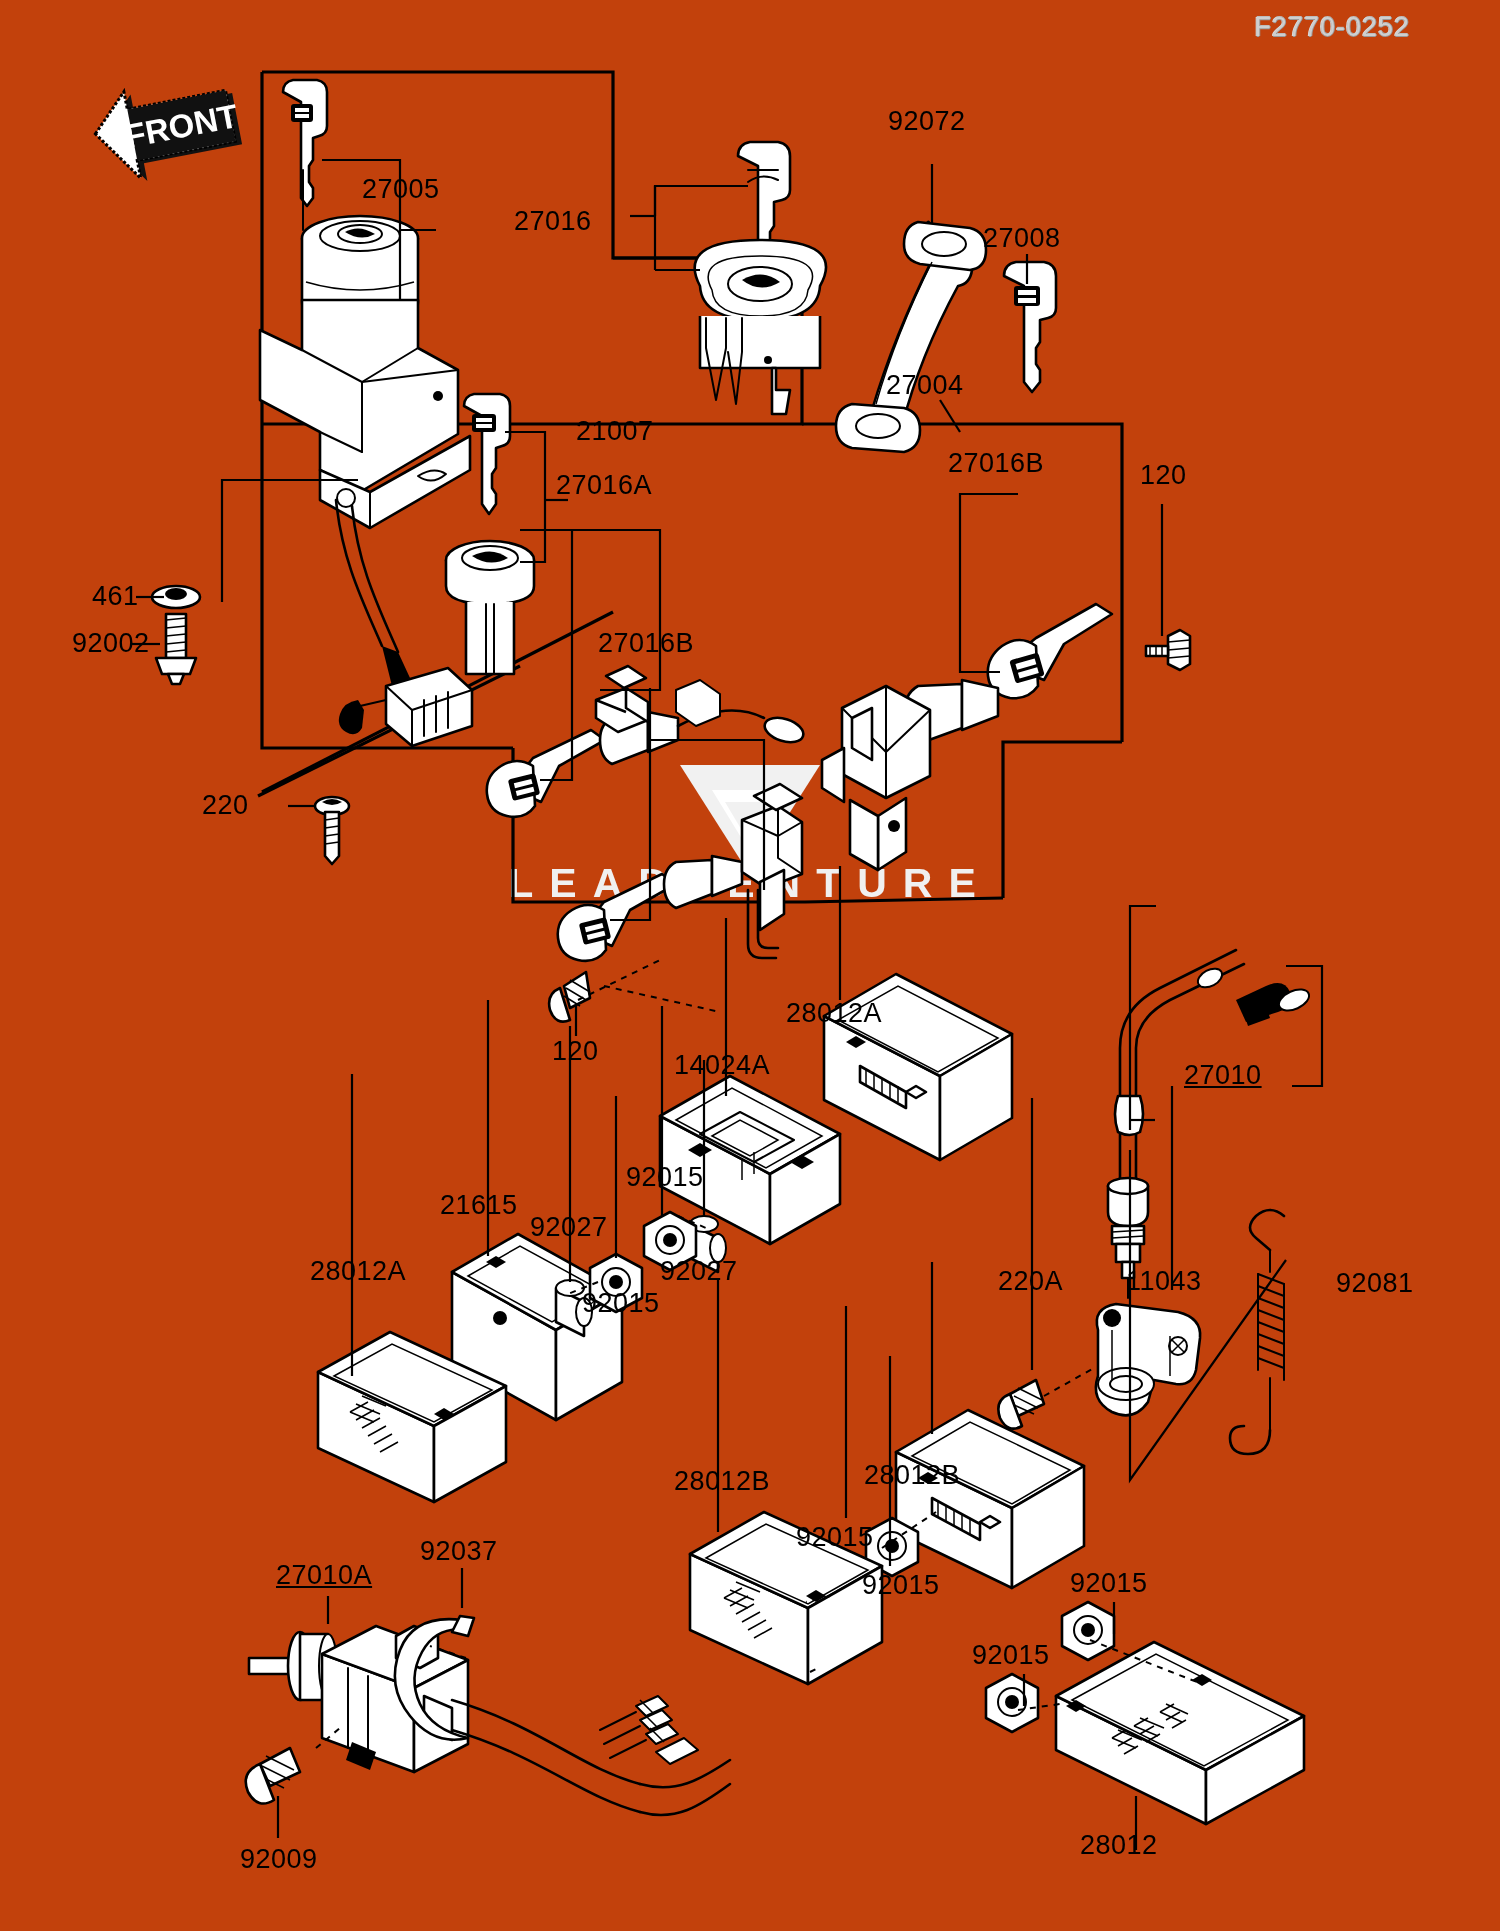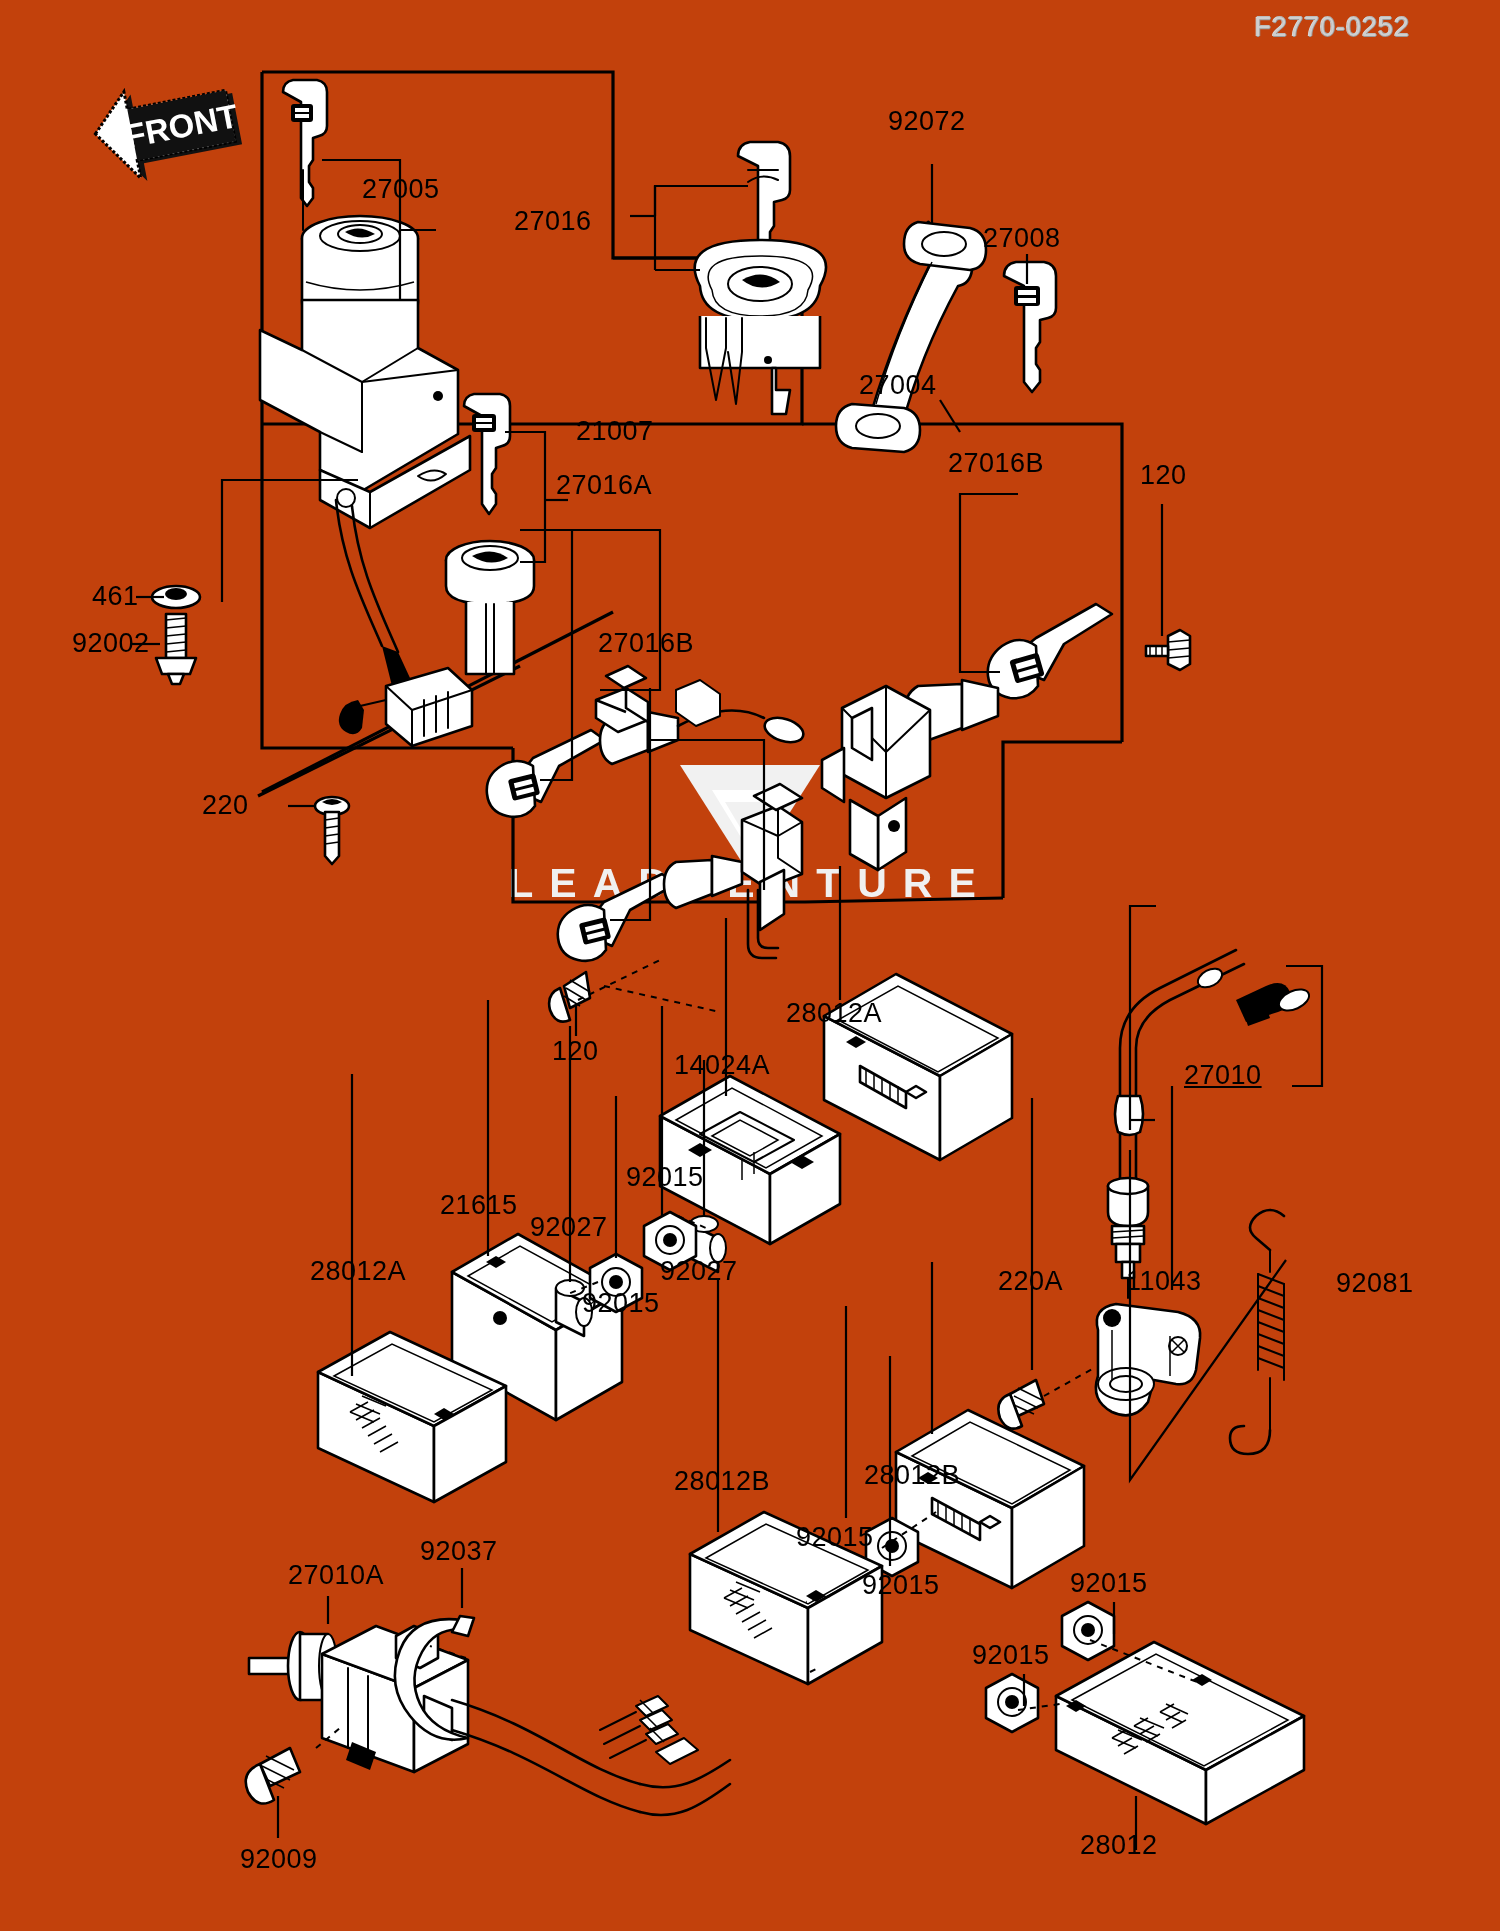--- a/index.html
+++ b/index.html
@@ -672,21 +672,21 @@
   </svg>
 
   <div class="lbl" style="left:362px; top:176px;">27005</div>
   <div class="lbl" style="left:466px; top:208px;margin-left:48px;">27016</div>
   <div class="lbl" style="left:888px; top:108px;">92072</div>
   <div class="lbl" style="left:983px; top:225px;">27008</div>
   <div class="lbl" style="left:576px; top:418px;">21007</div>
   <div class="lbl" style="left:92px;  top:583px;">461</div>
   <div class="lbl" style="left:72px;  top:630px;">92002</div>
   <div class="lbl" style="left:202px; top:792px;">220</div>
-  <div class="lbl" style="left:859px; top:372px;">27004</div>
+  <div class="lbl" style="left:886px; top:372px;">27004</div>
   <div class="lbl" style="left:556px; top:472px;">27016A</div>
   <div class="lbl" style="left:948px; top:450px;">27016B</div>
   <div class="lbl" style="left:598px; top:630px;">27016B</div>
   <div class="lbl" style="left:1140px;top:462px;">120</div>
   <div class="lbl" style="left:552px; top:1038px;">120</div>
   <div class="lbl" style="left:786px; top:1000px;">28012A</div>
   <div class="lbl" style="left:674px; top:1052px;">14024A</div>
   <div class="lbl" style="left:626px; top:1164px;">92015</div>
   <div class="lbl" style="left:660px; top:1258px;">92027</div>
   <div class="lbl" style="left:440px; top:1192px;">21615</div>
@@ -697,18 +697,18 @@
   <div class="lbl" style="left:1126px;top:1268px;">11043</div>
   <div class="lbl" style="left:1336px;top:1270px;">92081</div>
   <div class="lbl" style="left:998px; top:1268px;">220A</div>
   <div class="lbl" style="left:864px; top:1462px;">28012B</div>
   <div class="lbl" style="left:674px; top:1468px;">28012B</div>
   <div class="lbl" style="left:796px; top:1524px;">92015</div>
   <div class="lbl" style="left:862px; top:1572px;">92015</div>
   <div class="lbl" style="left:1070px;top:1570px;">92015</div>
   <div class="lbl" style="left:972px; top:1642px;">92015</div>
   <div class="lbl" style="left:1080px;top:1832px;">28012</div>
-  <div class="lbl" style="left:288px; top:1562px;">27010A</div>
+  <div class="lbl" style="left:276px; top:1562px;text-decoration:underline;">27010A</div>
   <div class="lbl" style="left:420px; top:1538px;text-align:right;">92037</div>
   <div class="lbl" style="left:240px; top:1846px;">92009</div>
 
 
 </div>
 
 </body></html>

